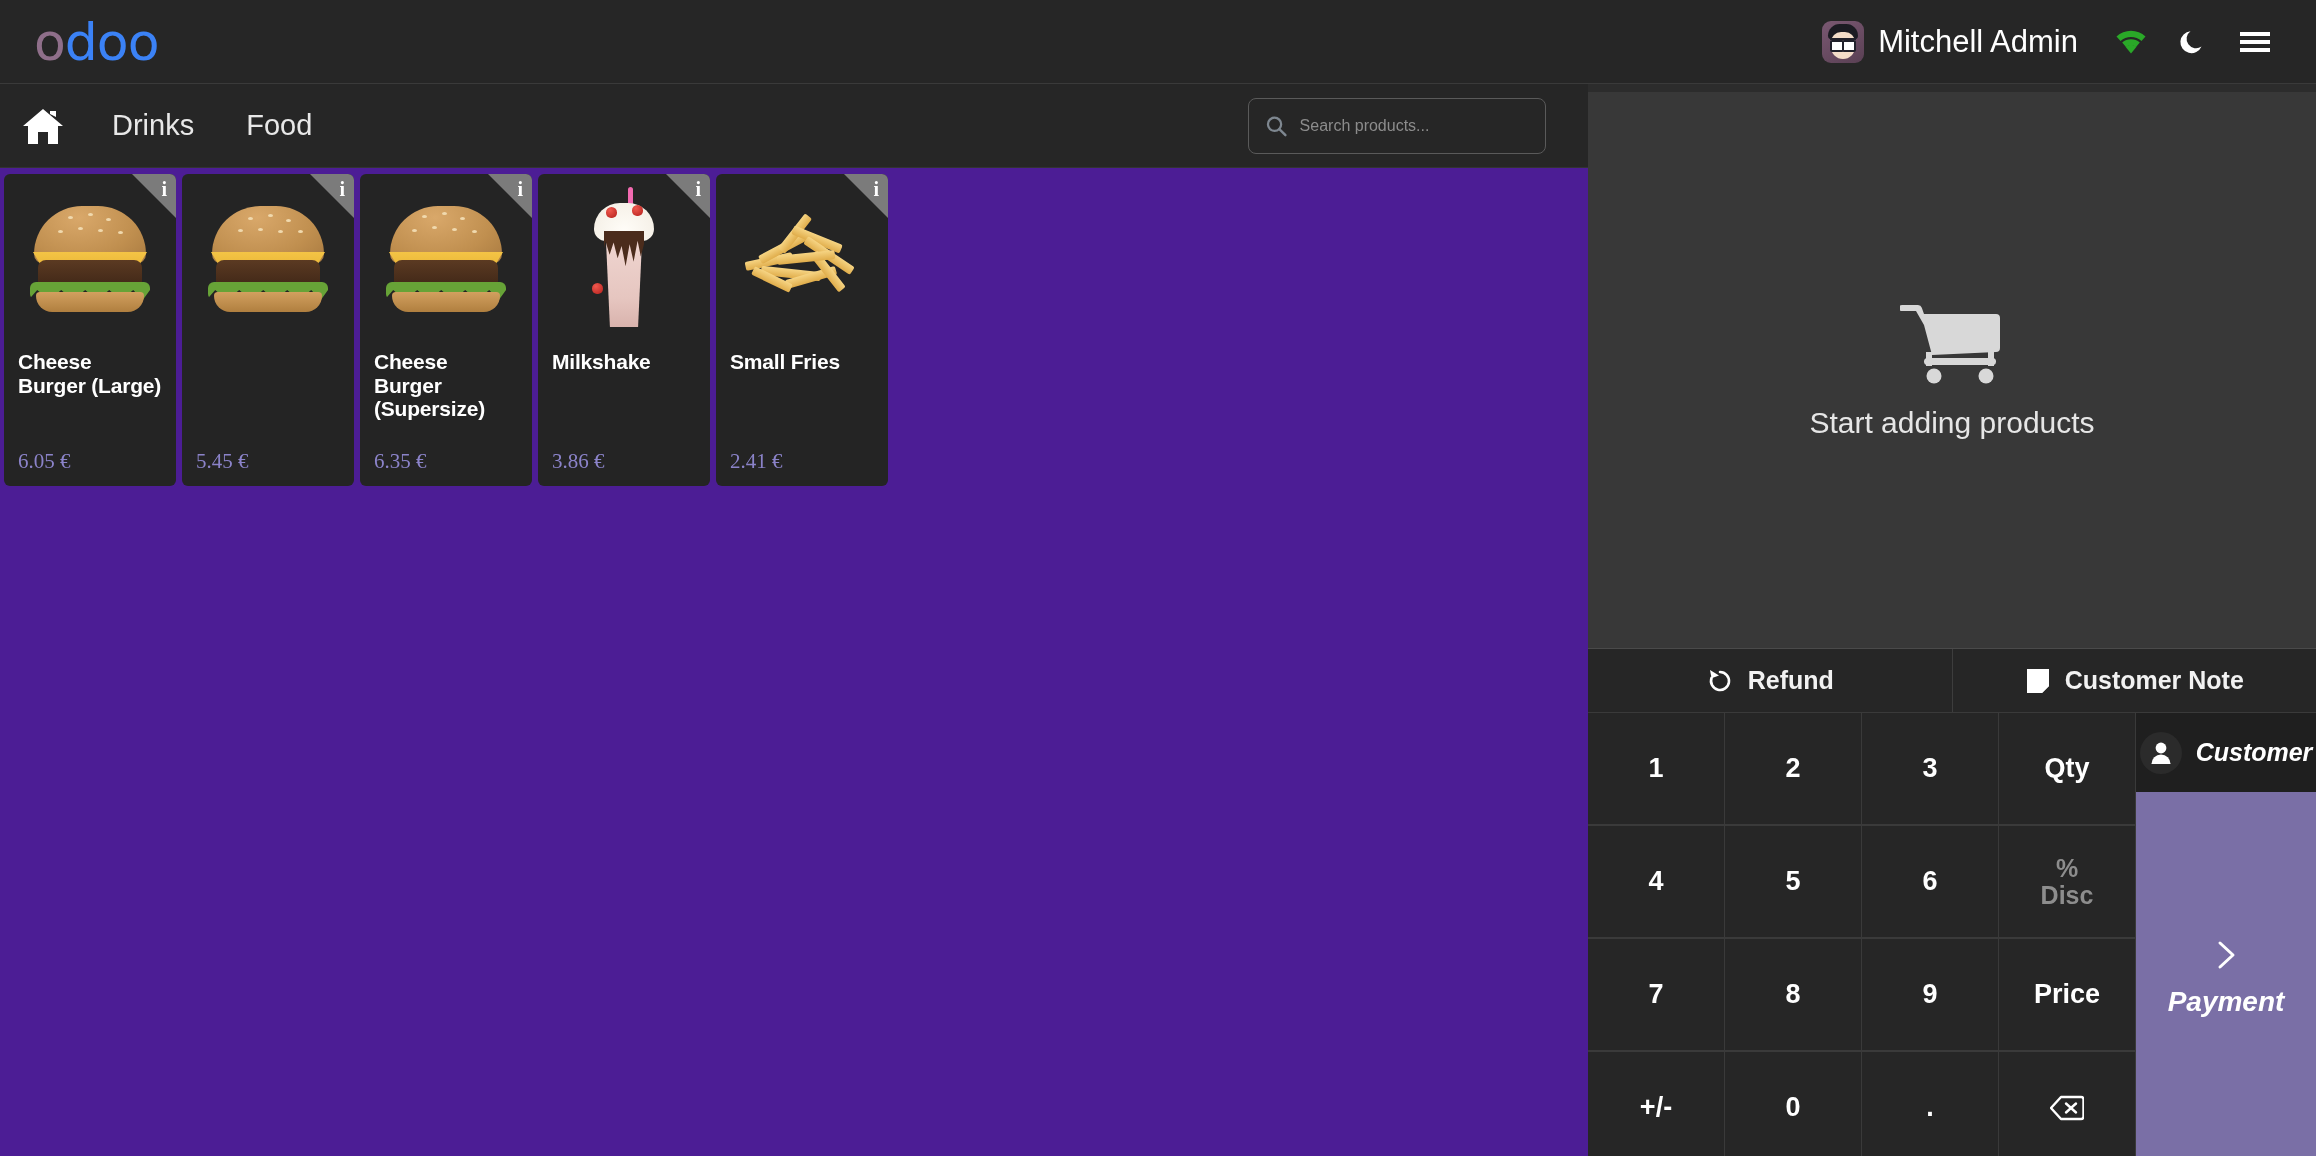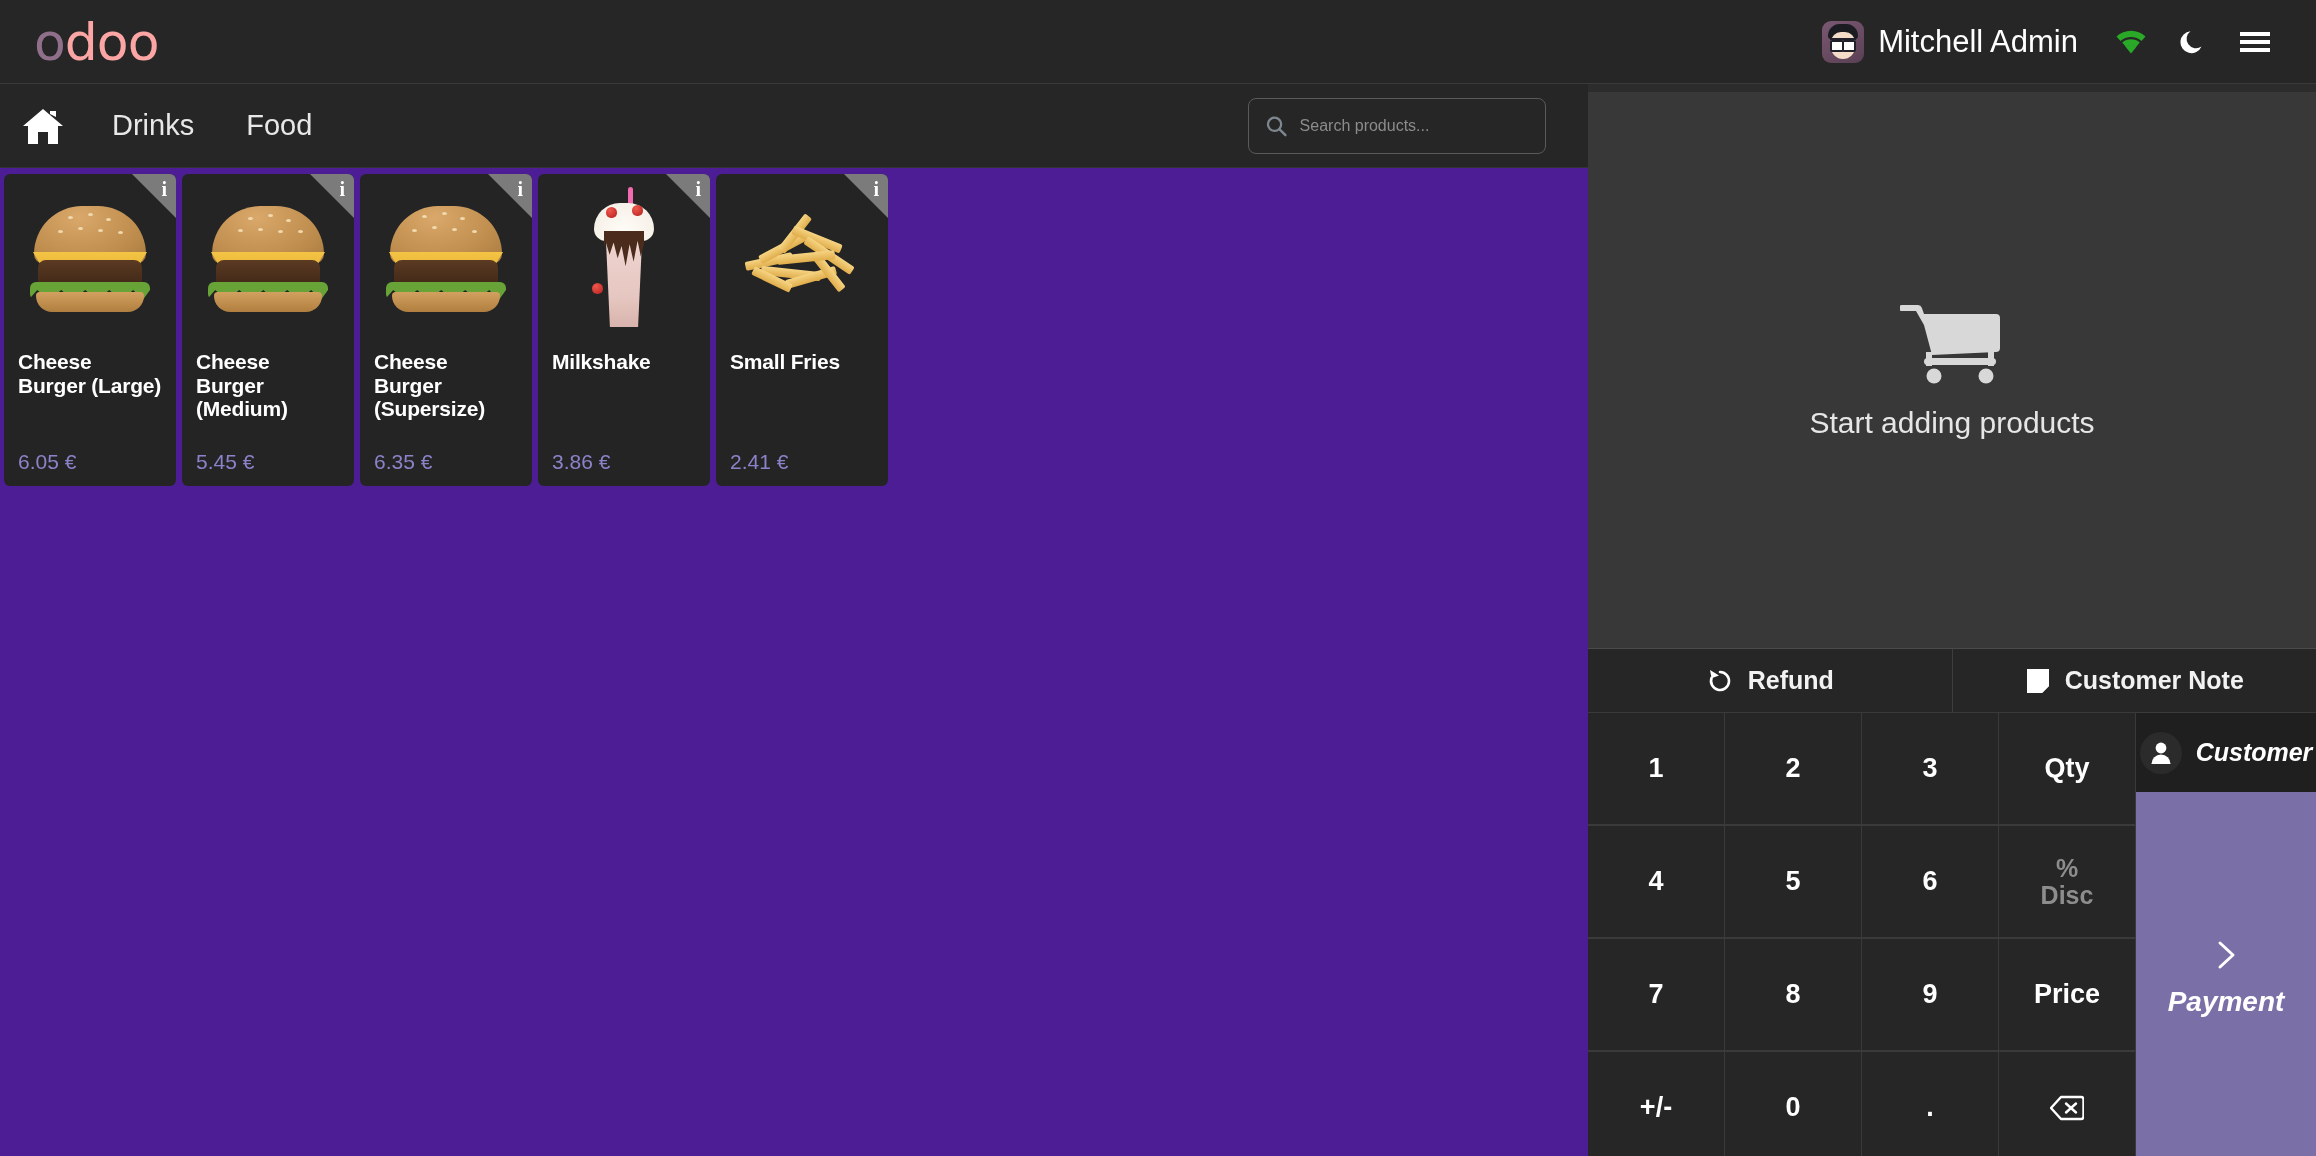--- a/index.html
+++ b/index.html
@@ -21,21 +21,21 @@
   }
   .brand-logo {
     margin-left: 34px;
     display: flex; align-items: baseline;
     font-size: 52px; letter-spacing: -1px;
     font-family: "DejaVu Sans", sans-serif;
     font-weight: 400;
     user-select: none;
   }
   .brand-logo .o1 { color: #8f6f8a; }
-  .brand-logo .rest { color: #fca5a5; }
+  .brand-logo .rest { color: #3b82f6; }
 
   .nav-right {
     margin-left: auto;
     display: flex; align-items: center;
     gap: 0px; padding-right: 30px;
   }
   .user-chip {
     display: flex; align-items: center; gap: 14px;
     padding: 0 22px; height: 60px; cursor: pointer;
   }
@@ -134,21 +134,21 @@
     font-family: "Liberation Serif", serif;
     z-index: 4; pointer-events: none;
   }
   .card-name {
     color: #fff; font-size: 21px; font-weight: bold;
     line-height: 1.12; padding: 8px 14px 0 14px;
     letter-spacing: -0.2px;
   }
   .card-price {
     color: #8b83c9; font-size: 21px; font-weight: 500;
-    padding: 0 14px 12px 14px; margin-top: auto;
+    padding: 0 14px 12px 14px; margin-top: auto; font-family: Liberation Serif, serif;
   }
 
   
   .burger { position: relative; width: 128px; height: 112px; }
   .b-bun-top {
     position: absolute; left: 8px; top: 4px; width: 112px; height: 58px;
     background: radial-gradient(ellipse at 40% 20%, #d9a86a 0%, #c08f4f 60%, #a87a40 100%);
     border-radius: 58px 58px 12px 12px;
   }
   .b-seed {
@@ -385,21 +385,20 @@
           <div class="b-seed" style="left:34px;top:27px"></div>
           <div class="b-seed" style="left:94px;top:28px"></div>
           <div class="b-cheese"></div>
           <div class="b-patty"></div>
           <div class="b-lettuce"></div>
           <div class="b-bun-bot"></div>
         </div>
       </div>
       <div class="info-corner"></div>
       <div class="info-i">i</div>
-      <div class="card-name">Cheese Burger (Medium)</div>
       <div class="card-price">5.45 €</div>
     </div>
 
     <div class="product-card">
       <div class="card-img">
         <div class="burger">
           <div class="b-bun-top"></div>
           <div class="b-seed" style="left:40px;top:13px"></div>
           <div class="b-seed" style="left:60px;top:10px"></div>
           <div class="b-seed" style="left:78px;top:15px"></div>

